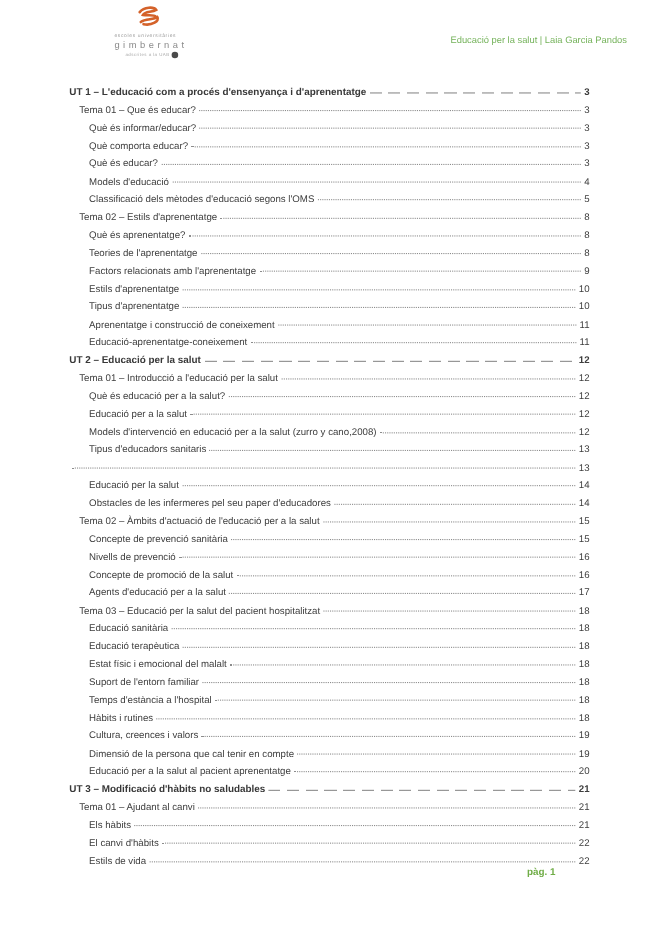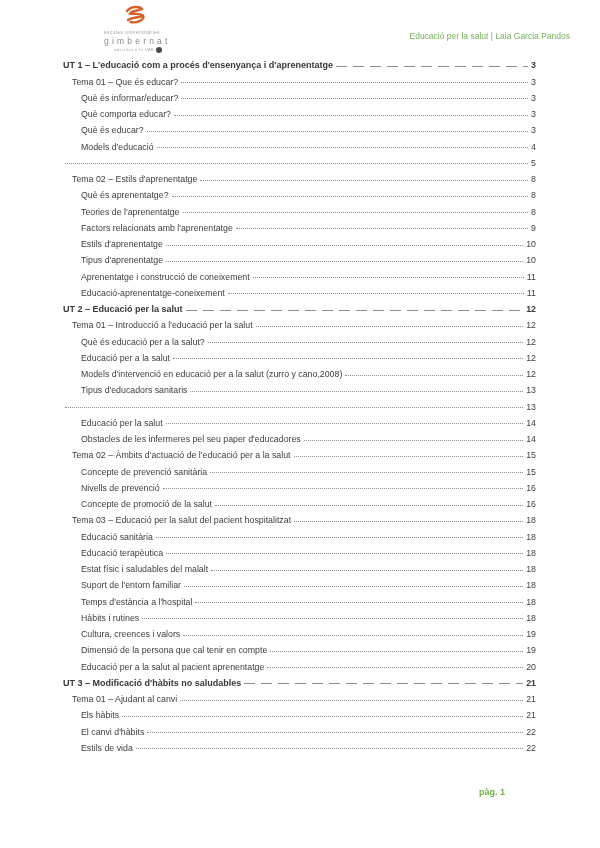--- a/index.html
+++ b/index.html
@@ -14,21 +14,21 @@
   .logo-line1 { font-size:4.5px; letter-spacing:0.6px; color:#9a9a9a; white-space:nowrap; }
   .logo-line2 { font-size:8.5px; letter-spacing:3.2px; color:#8a8a8a; white-space:nowrap; margin-top:0.5px; }
   .logo-line3 { display:flex; align-items:center; gap:2px; margin-top:1px; margin-left:10px; }
   .logo-line3 .tag { font-size:4px; letter-spacing:0.4px; color:#a8a8a8; white-space:nowrap; }
   .logo-emblem { width:6px; height:6px; border-radius:50%; background:#4a4a4a; flex:0 0 auto; }
   .header-right {
     position:absolute; top:31px; right:30px;
     font-size:8.5px; color:#74b25a; white-space:nowrap;
   }
   
-  .toc { position:absolute; left:63px; top:54px; width:473px; }
+  .toc { position:absolute; left:63px; top:72px; width:473px; }
   .toc-row { display:flex; align-items:flex-end; height:16.25px; cursor:pointer; }
   .toc-label { white-space:nowrap; font-size:8.8px; padding-right:1px; }
   .toc-page  { white-space:nowrap; font-size:8.8px; padding-left:1px; }
   .toc-leader { flex:1; height:0; border-bottom:1px dotted #8c8c8c; margin:0 2px 3.5px 2px; }
   .lvl1 .toc-label { padding-left:0;  font-weight:600; font-size:9px; color:#383838; }
   .lvl1 .toc-page  { font-weight:600; }
   .lvl2 .toc-label { padding-left:9px; }
   .lvl3 .toc-label { padding-left:18px;margin-top:47px; }
   .leader-dash .toc-leader {
     border-bottom:none; height:1px; margin-bottom:3.5px;
@@ -85,20 +85,21 @@
     <span class="toc-label">Què és educar?</span>
     <span class="toc-leader"></span>
     <span class="toc-page">3</span>
   </div>
       <div class="toc-row lvl3 leader-dots">
     <span class="toc-label">Models d'educació</span>
     <span class="toc-leader"></span>
     <span class="toc-page">4</span>
   </div>
       <div class="toc-row lvl3 leader-dots">
+    <span class="toc-label">Classificació dels mètodes d'educació segons l'OMS</span>
     <span class="toc-leader"></span>
     <span class="toc-page">5</span>
   </div>
       <div class="toc-row lvl2 leader-dots">
     <span class="toc-label">Tema 02 – Estils d'aprenentatge</span>
     <span class="toc-leader"></span>
     <span class="toc-page">8</span>
   </div>
       <div class="toc-row lvl3 leader-dots">
     <span class="toc-label">Què és aprenentatge?</span>
@@ -192,37 +193,42 @@
       <div class="toc-row lvl3 leader-dots">
     <span class="toc-label">Nivells de prevenció</span>
     <span class="toc-leader"></span>
     <span class="toc-page">16</span>
   </div>
       <div class="toc-row lvl3 leader-dots">
     <span class="toc-label">Concepte de promoció de la salut</span>
     <span class="toc-leader"></span>
     <span class="toc-page">16</span>
   </div>
+      <div class="toc-row lvl3 leader-dots">
+    <span class="toc-label">Agents d'educació per a la salut</span>
+    <span class="toc-leader"></span>
+    <span class="toc-page">17</span>
+  </div>
       <div class="toc-row lvl2 leader-dots">
     <span class="toc-label">Tema 03 – Educació per la salut del pacient hospitalitzat</span>
     <span class="toc-leader"></span>
     <span class="toc-page">18</span>
   </div>
       <div class="toc-row lvl3 leader-dots">
     <span class="toc-label">Educació sanitària</span>
     <span class="toc-leader"></span>
     <span class="toc-page">18</span>
   </div>
       <div class="toc-row lvl3 leader-dots">
     <span class="toc-label">Educació terapèutica</span>
     <span class="toc-leader"></span>
     <span class="toc-page">18</span>
   </div>
       <div class="toc-row lvl3 leader-dots">
-    <span class="toc-label">Estat físic i saludables del malalt</span>
+    <span class="toc-label">Estat físic i emocional del malalt</span>
     <span class="toc-leader"></span>
     <span class="toc-page">18</span>
   </div>
       <div class="toc-row lvl3 leader-dots">
     <span class="toc-label">Suport de l'entorn familiar</span>
     <span class="toc-leader"></span>
     <span class="toc-page">18</span>
   </div>
       <div class="toc-row lvl3 leader-dots">
     <span class="toc-label">Temps d'estància a l'hospital</span>

